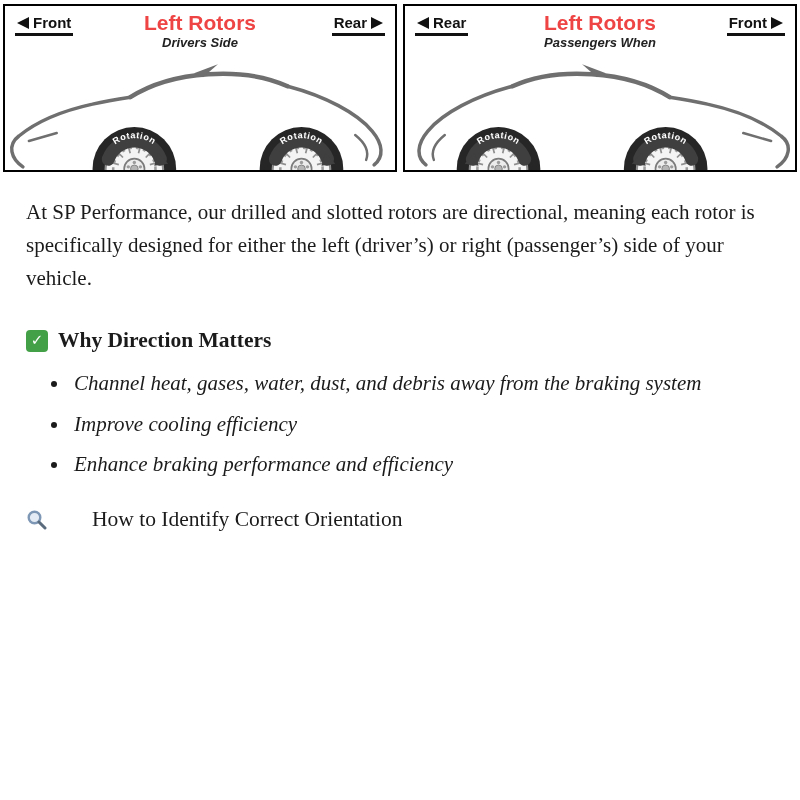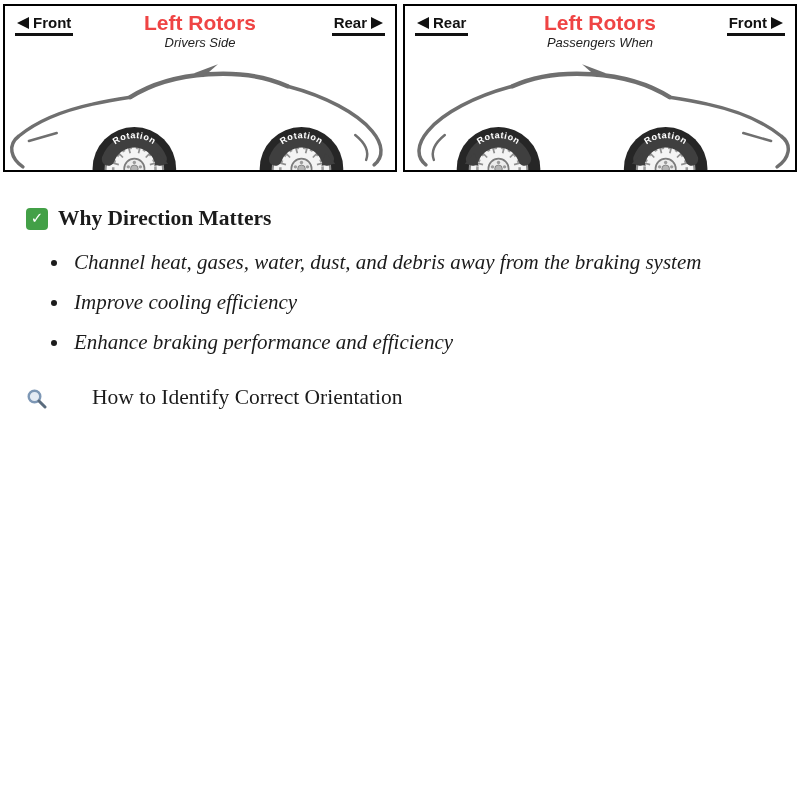--- a/index.html
+++ b/index.html
@@ -9,21 +9,21 @@
   .diagram{display:flex;gap:6px;padding:4px 3px 0 3px;}
   .panel{flex:1;border:2px solid #000;background:#fff;height:168px;box-sizing:border-box;overflow:hidden;}
   .panel-head{position:relative;height:50px;padding-top:5px;font-family:"Liberation Sans",sans-serif;}
   .dir{position:absolute;top:8px;font-weight:700;font-size:15px;border-bottom:3px solid #111;padding:0 2px 2px;color:#111;display:inline-flex;align-items:center;gap:4px;}
   .dir.left{left:10px;}
   .dir.right{right:10px;}
   .tri{width:0;height:0;border-top:6px solid transparent;border-bottom:6px solid transparent;display:inline-block;}
   .tri.l{border-right:12px solid #111;}
   .tri.r{border-left:12px solid #111;}
   .p-title{text-align:center;font-size:21px;font-weight:700;line-height:1.15;color:#ef4444;}
-  .p-sub{text-align:center;font-size:13px;font-weight:400;font-style:italic;color:#222;}
+  .p-sub{text-align:center;font-size:13px;font-weight:700;font-style:italic;color:#222;}
   .car{display:block;width:100%;height:152px;}
 
   
   .article{padding:2px 26px 12px;font-size:21px;line-height:1.58;}
   .intro{margin:22px 0 6px;}
   .sec-h{font-size:21.5px;margin:28px 0 8px;font-weight:700;display:flex;align-items:center;gap:10px;}
   .sec-h.light{font-weight:400;margin:22px 0 14px;gap:45px;}
   .check{width:22px;height:22px;border-radius:4px;background:#43a047;color:#fff;display:inline-flex;align-items:center;justify-content:center;font-size:15px;font-weight:700;font-family:"DejaVu Sans",sans-serif;flex:0 0 auto;}
   .mag{flex:0 0 auto;display:inline-block;}
   .lead{margin:14px 0 2px;}
@@ -145,20 +145,21 @@
           <text font-family="Liberation Sans, sans-serif" font-size="9" font-weight="700" fill="#ffffff" letter-spacing="0.6">
             <textPath href="#rot-arc-r2" startOffset="50%" text-anchor="middle">Rotation</textPath>
           </text>
         </g>
       </svg>
     </div>
   </div>
 
   <div class="article">
 
+    <p class="intro">At SP Performance, our drilled and slotted rotors are directional, meaning each rotor is specifically designed for either the left (driver’s) or right (passenger’s) side of your vehicle.</p>
 
     <div class="sec-h">
       <span class="check">✓</span>
       <span>Why Direction Matters</span>
     </div>
 
 
     <ul>
       <li>Channel heat, gases, water, dust, and debris away from the braking system</li>
       <li>Improve cooling efficiency</li>

